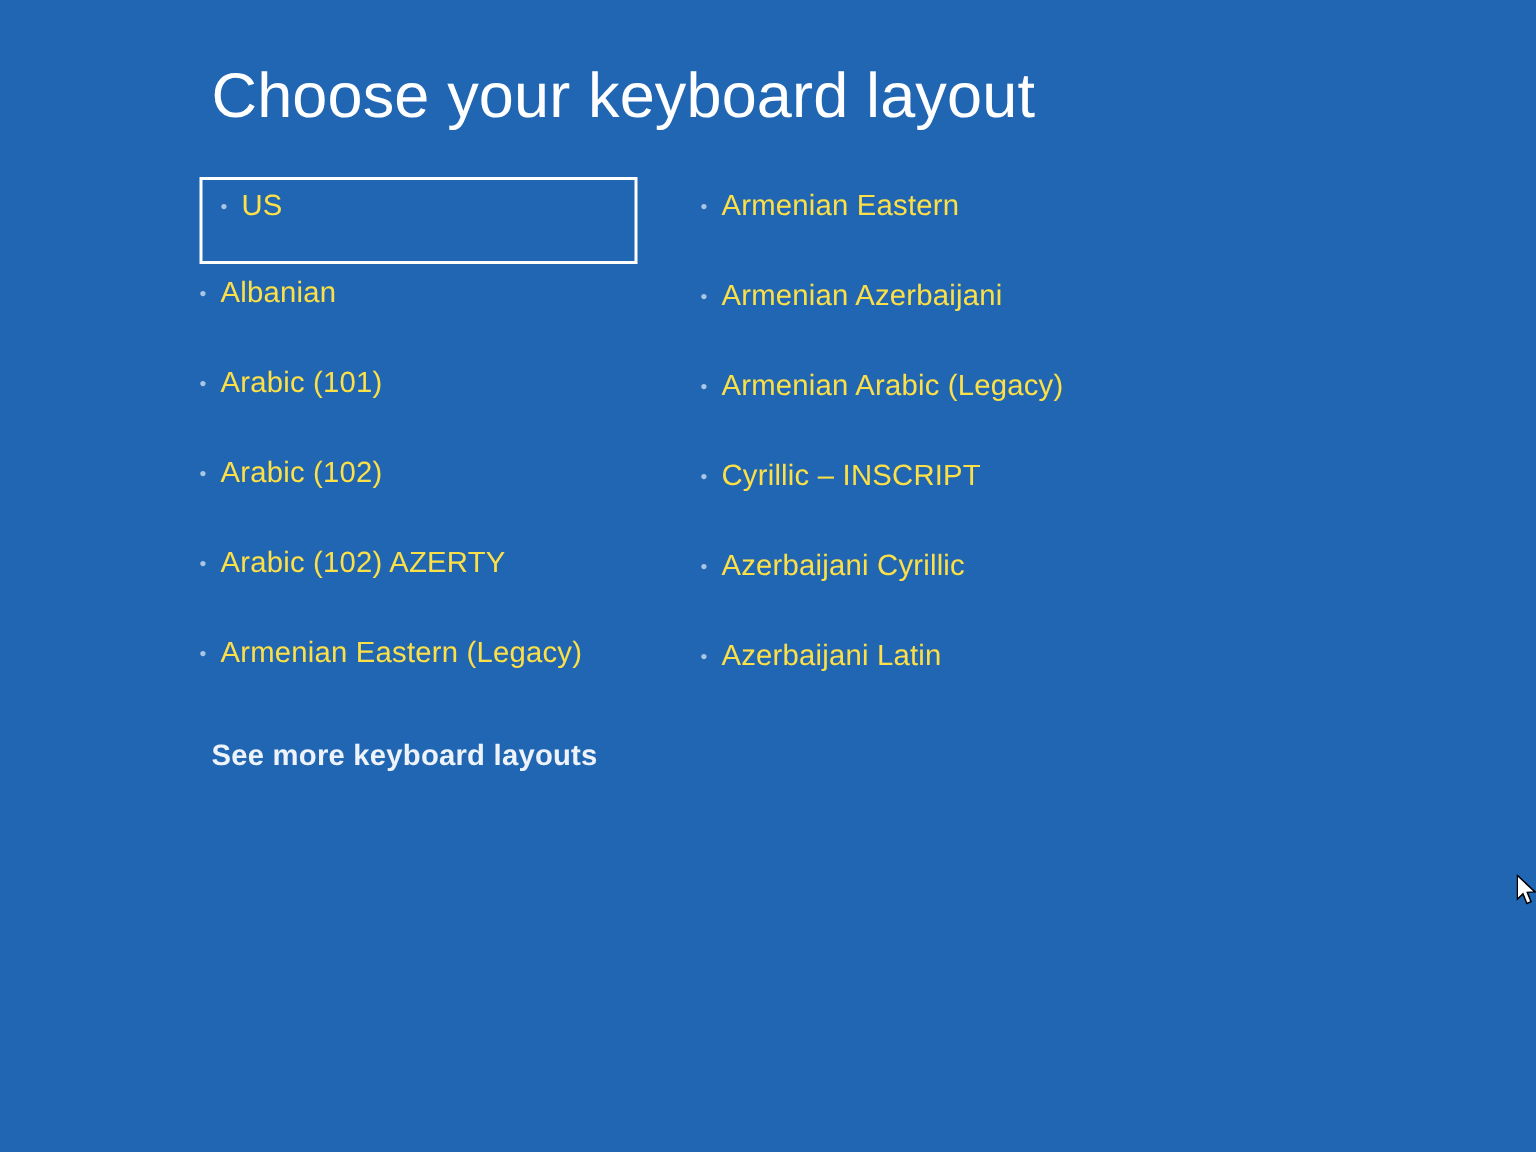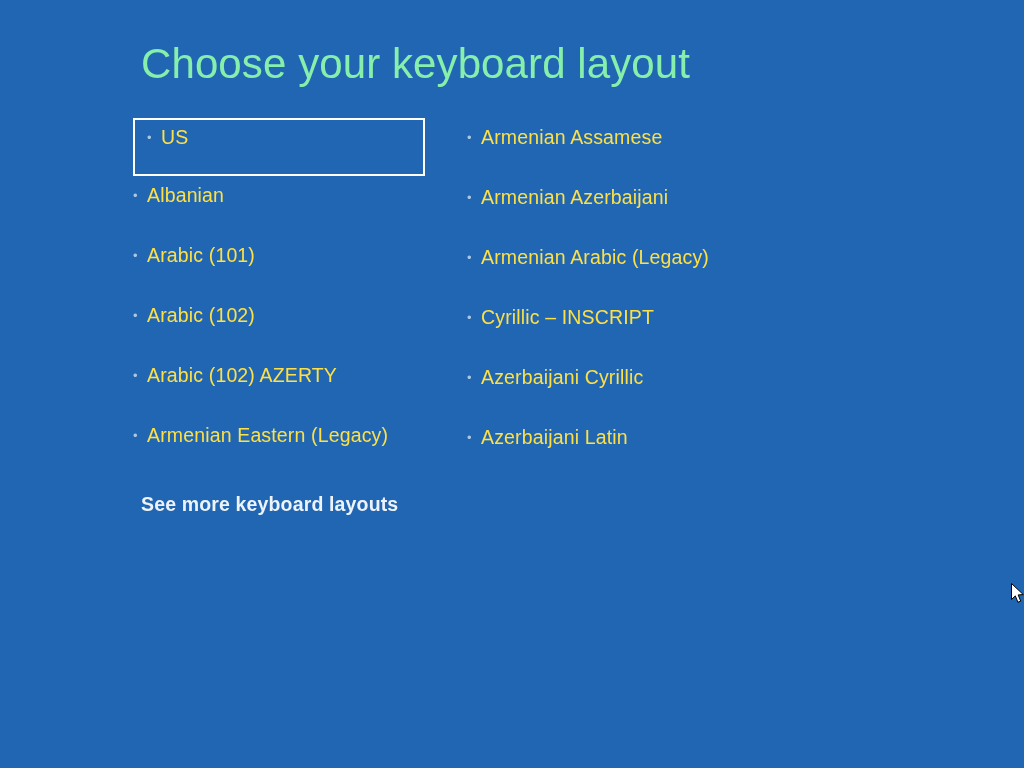--- a/index.html
+++ b/index.html
@@ -23,21 +23,21 @@
   }
 
   
   #page-title {
     position: absolute;
     left: 141px;
     top: 38px;
     font-size: 42px;
     font-weight: 300;
     line-height: 52px;
-    color: #86efac;
+    color: #ffffff;
     letter-spacing: 0.1px;
     white-space: nowrap;
   }
 
   
   .layout-column {
     position: absolute;
     top: 118px;
   }
   #column-left  { left: 133px; width: 292px; }
@@ -146,21 +146,21 @@
       </div>
       <div class="layout-option">
         <span class="option-bullet">•</span>
         <span class="option-label">Armenian Eastern (Legacy)</span>
       </div>
     </div>
 
   <div class="layout-column" id="column-right">
       <div class="layout-option">
         <span class="option-bullet">•</span>
-        <span class="option-label">Armenian Assamese</span>
+        <span class="option-label">Armenian Eastern</span>
       </div>
       <div class="layout-option">
         <span class="option-bullet">•</span>
         <span class="option-label">Armenian Azerbaijani</span>
       </div>
       <div class="layout-option">
         <span class="option-bullet">•</span>
         <span class="option-label">Armenian Arabic (Legacy)</span>
       </div>
       <div class="layout-option">

